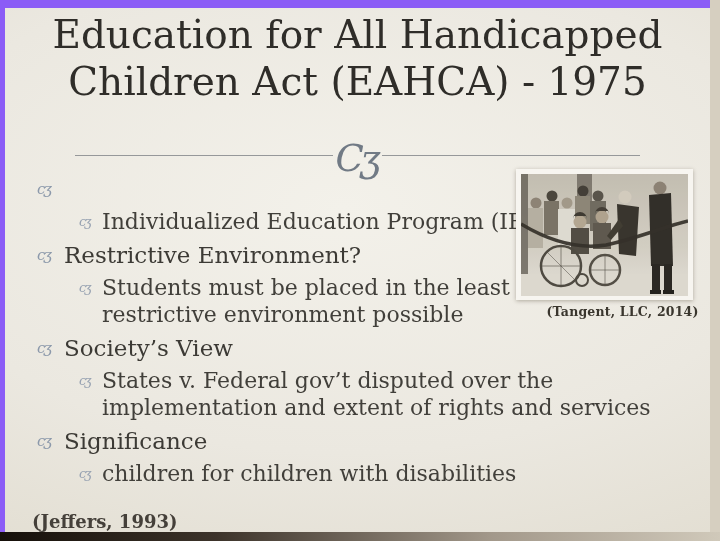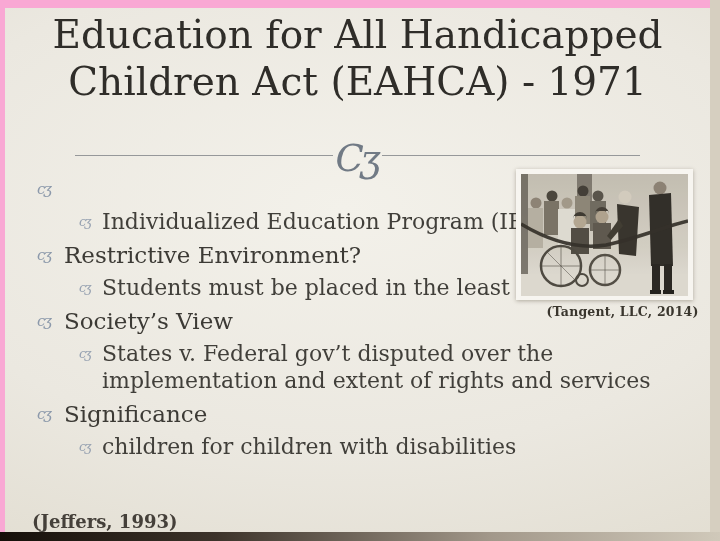--- a/index.html
+++ b/index.html
@@ -1,19 +1,19 @@
 <!DOCTYPE html>
 <html><head>
 <meta charset="utf-8">
 <style>
   * { margin:0; padding:0; box-sizing:border-box; }
   html,body { background:#000; }
   .frame {
     position:relative; width:720px; height:541px; overflow:hidden;
-    background:#f9a8d4;
+    background:#8b5cf6;
     font-family:"DejaVu Serif", serif;
   }
   .right-strip { position:absolute; top:0; right:0; width:10px; height:100%; background:#d6cfc0; }
   .bottom-strip {
     position:absolute; left:0; bottom:0; width:100%; height:9px; z-index:4;
     background:linear-gradient(90deg,#150f09 0%,#3c332a 30%,#a2988a 68%,#d0c9ba 100%);
   }
   .slide {
     position:absolute; left:5px; top:8px; width:705px; height:524px;
     background:radial-gradient(ellipse 120% 90% at 48% 38%, #f3f1ea 0%, #ebe8e0 52%, #ded9cb 100%);
@@ -46,21 +46,21 @@
 <body>
 
 <div class="frame">
   <div class="right-strip"></div>
   <div class="bottom-strip"></div>
 
   <div class="slide">
 
     <div class="title">
       <div>Education for All Handicapped</div>
-      <div>Children Act (EAHCA) - 1971</div>
+      <div>Children Act (EAHCA) - 1975</div>
     </div>
 
     <div class="divider">
       <div class="seg"></div>
       <span class="ornament">Cʒ</span>
       <div class="seg"></div>
     </div>
 
     <div class="content">
 
@@ -77,20 +77,21 @@
 
       <div class="row l1">
         <span class="bullet">cʒ</span>
         <span class="line">Restrictive Environment?</span>
       </div>
 
       <div class="row l2">
         <span class="bullet">cʒ</span>
         <span>
           <span class="line">Students must be placed in the least</span>
+          <span class="line">restrictive environment possible</span>
         </span>
       </div>
 
       <div class="row l1">
         <span class="bullet">cʒ</span>
         <span class="line">Society’s View</span>
       </div>
 
       <div class="row l2">
         <span class="bullet">cʒ</span>

